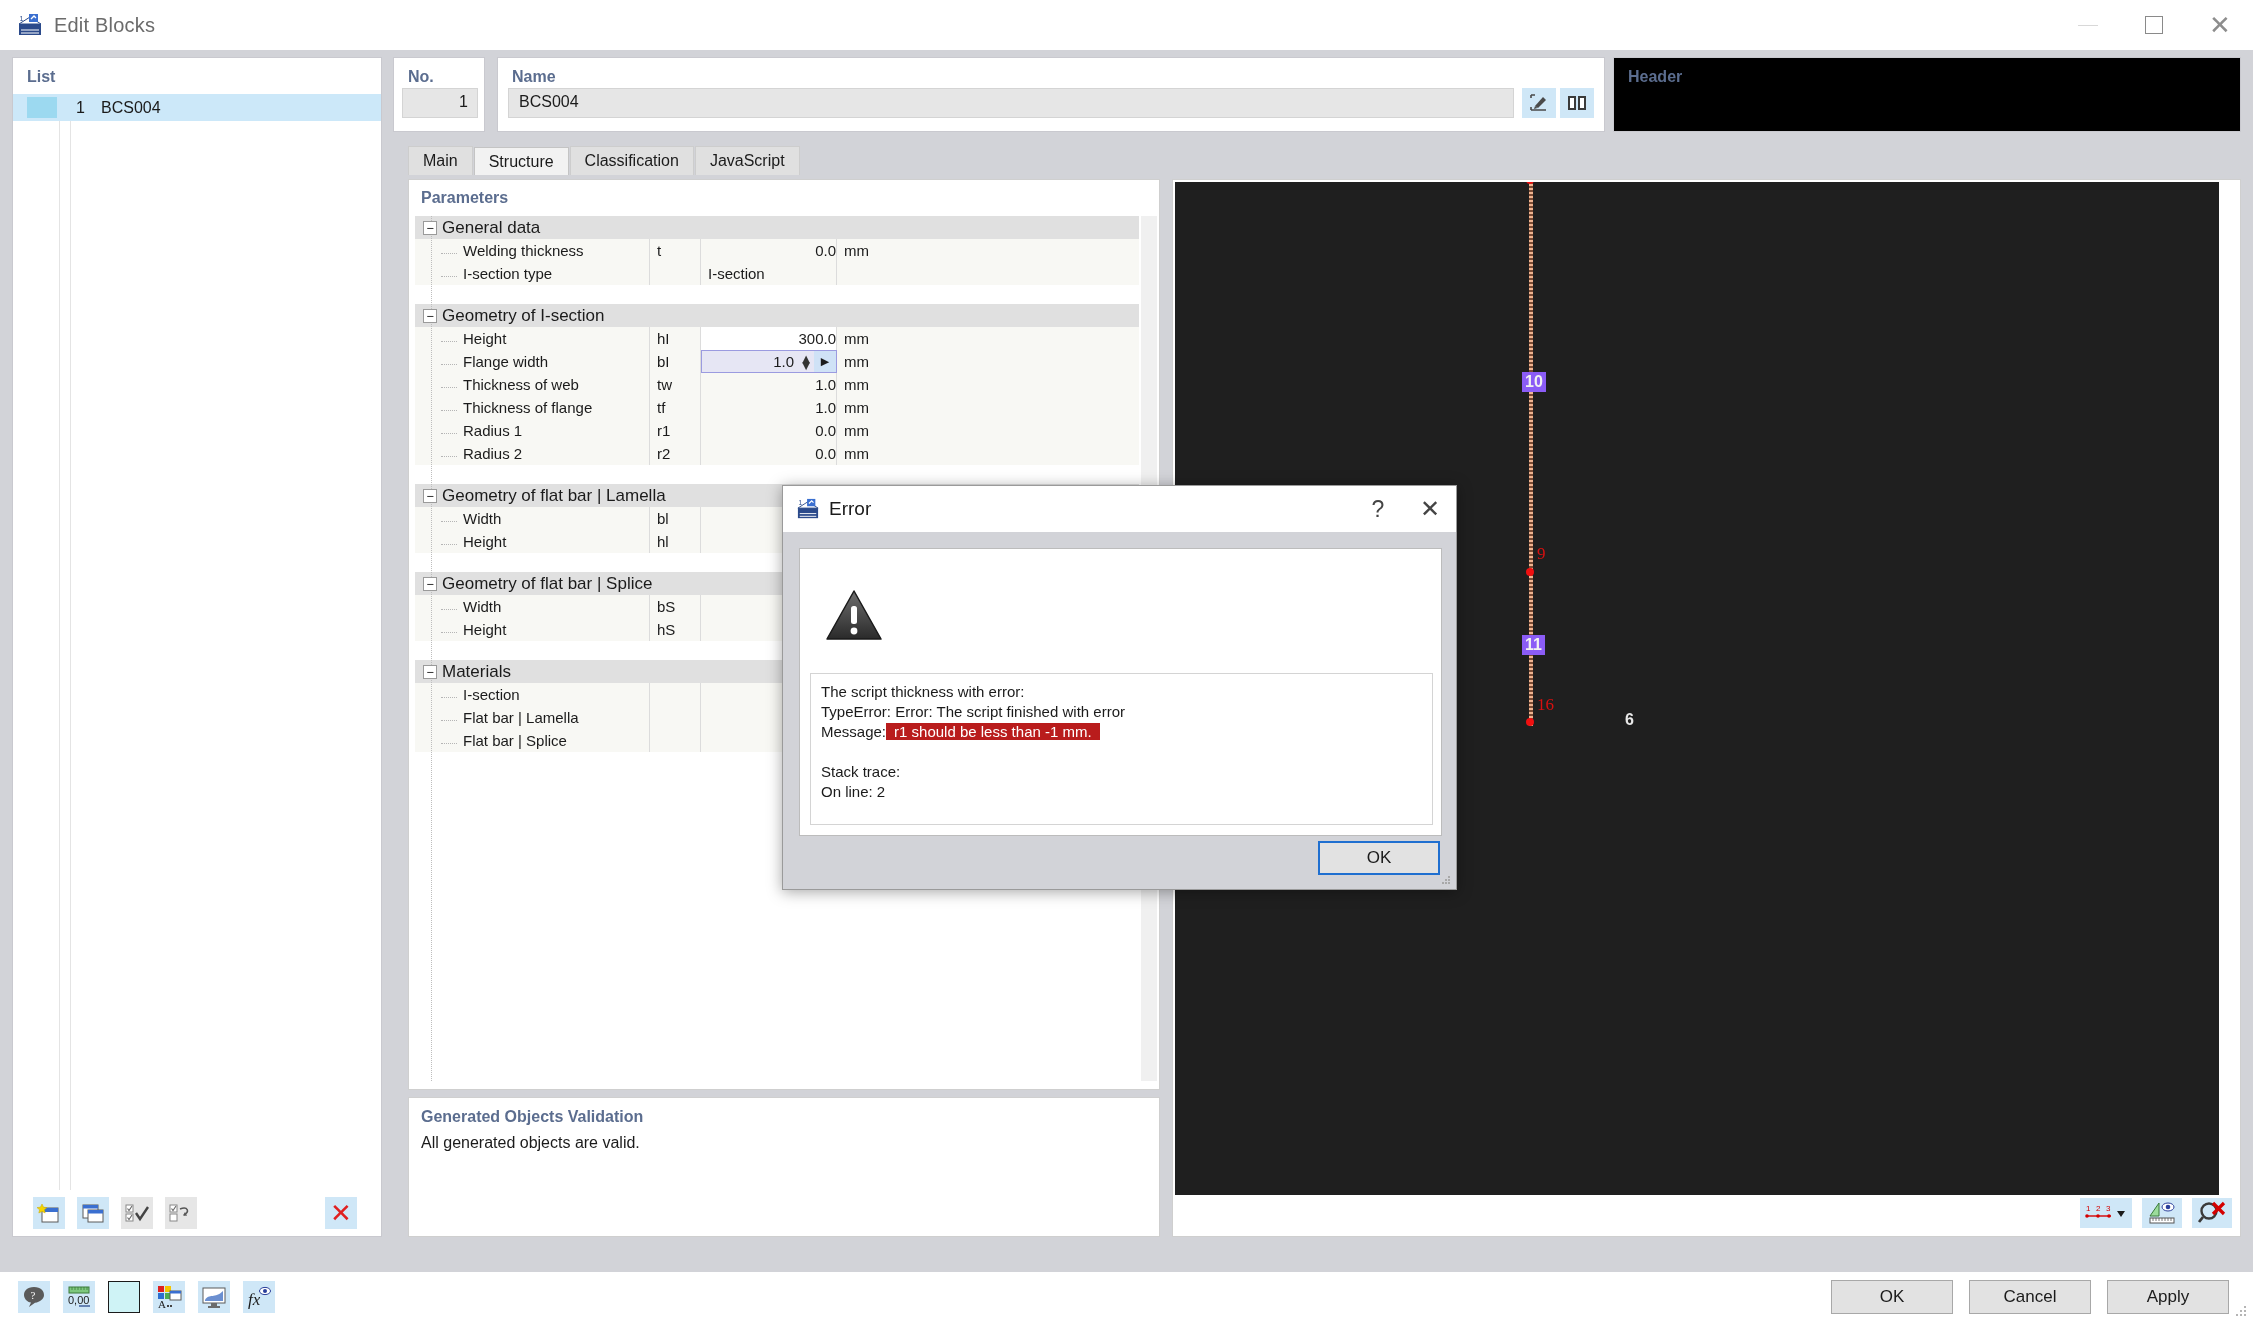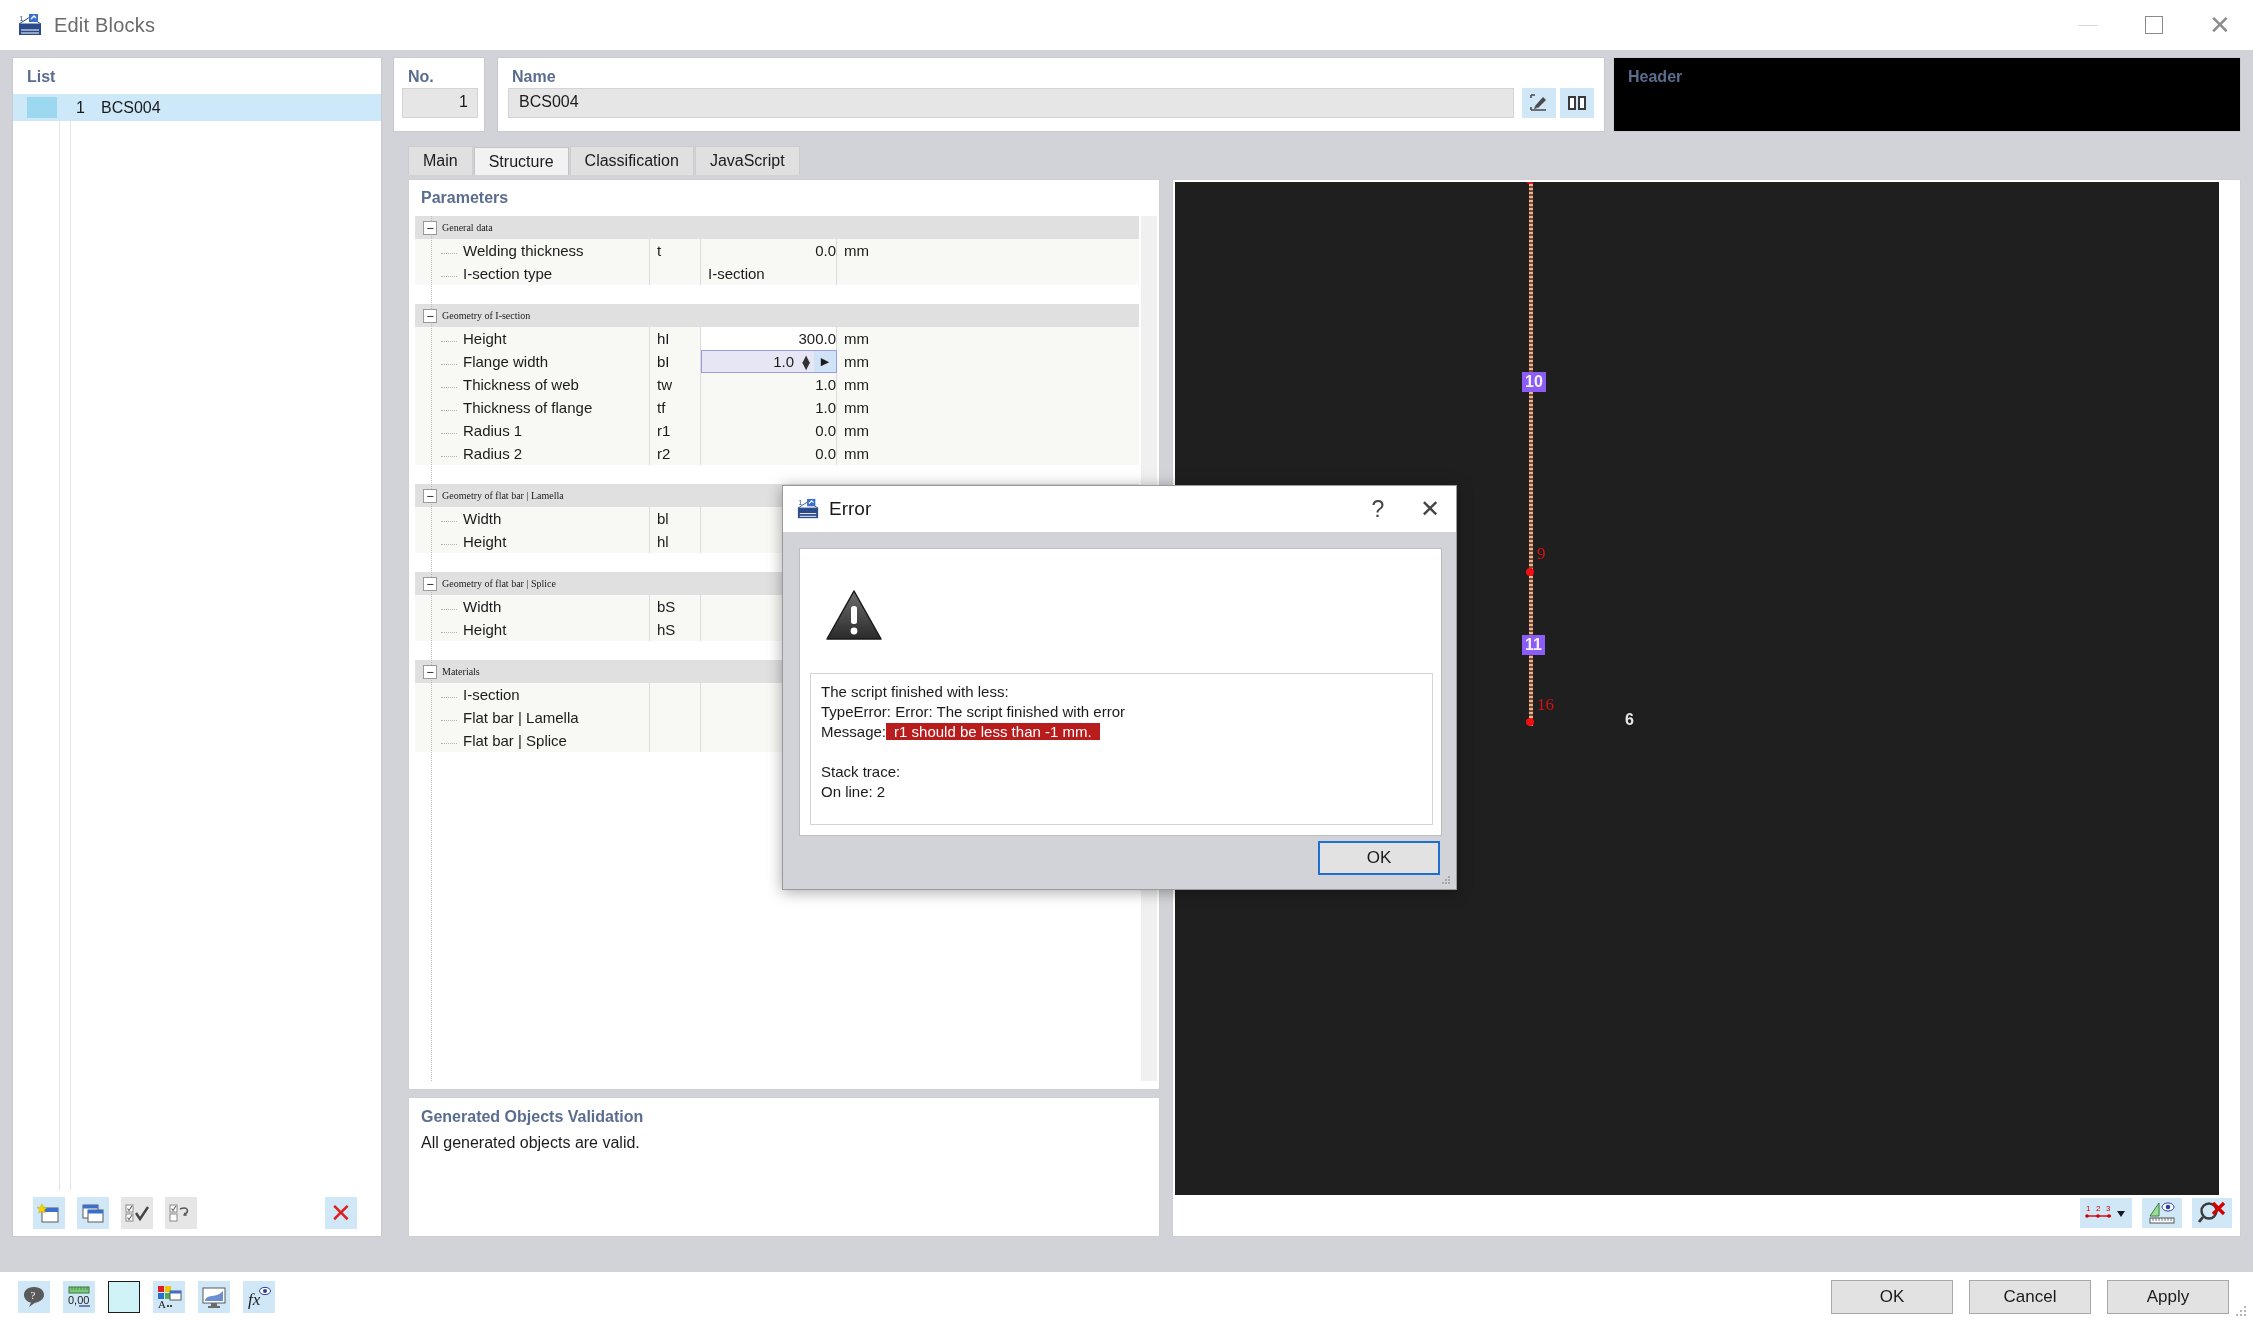--- a/index.html
+++ b/index.html
@@ -138,21 +138,21 @@
   .pc-sym { width: 52px; border-left: 1px solid #dcdcdc; border-right: 1px solid #dcdcdc; display: flex; align-items: center; padding-left: 7px; }
   .pc-val { width: 136px; border-right: 1px solid #dcdcdc; display: flex; align-items: center; justify-content: flex-end; }
   .pc-unit { width: 120px; display: flex; align-items: center; padding-left: 7px; }
   .pc-rest { flex: 1; }
   .expander {
     width: 14px; height: 14px; border: 1px solid #9a9a9a; background: #fff;
     display: inline-flex; align-items: center; justify-content: center;
     font-size: 12px; line-height: 1; color: #333; margin-left: 8px; margin-right: 5px;
     font-family: "DejaVu Sans Mono", monospace;
   }
-  .grp-label { font-size: 10px; font-family: Liberation Serif, serif; }
+  .grp-label { font-size: 17px; }
   .leaf-label { margin-left: 48px; position: relative; }
   .leaf-label::before {
     content: ""; position: absolute; left: -22px; top: 11px; width: 16px;
     border-top: 1px dotted #b5b5b5;
   }
   .vline { position: absolute; left: 16px; top: 0; bottom: 0; width: 0; border-left: 1px dotted #bdbdbd; }
   .spin-cell {
     width: 136px; position: relative;
     background: #e6e6f4; border: 1px solid #9b9be0;
     display: flex; align-items: center; justify-content: flex-end;
@@ -639,21 +639,21 @@
               <stop offset="0%" stop-color="#6e6e6e"></stop>
               <stop offset="100%" stop-color="#2a2a2a"></stop>
             </linearGradient>
           </defs>
           <path d="M29 2 L56 50 L2 50 Z" fill="url(#wg)" stroke="#1a1a1a" stroke-width="1.5" stroke-linejoin="round"></path>
           <rect x="26" y="17" width="6" height="18" rx="2.5" fill="#ffffff"></rect>
           <circle cx="29" cy="42" r="3.4" fill="#ffffff"></circle>
         </svg>
       </div>
       <div class="err-msgbox">
-        <div>The script finished with less:</div>
+        <div>The script thickness with error:</div>
         <div>TypeError: Error: The script finished with error</div>
         <div><span>Message:</span><span class="hl">r1 should be less than -1 mm.</span></div>
         <div style="height:20px;"></div>
         <div>Stack trace:</div>
         <div>On line: 2</div>
       </div>
     </div>
 
     <div class="err-ok-wrap">
       <div class="err-ok">OK</div>

